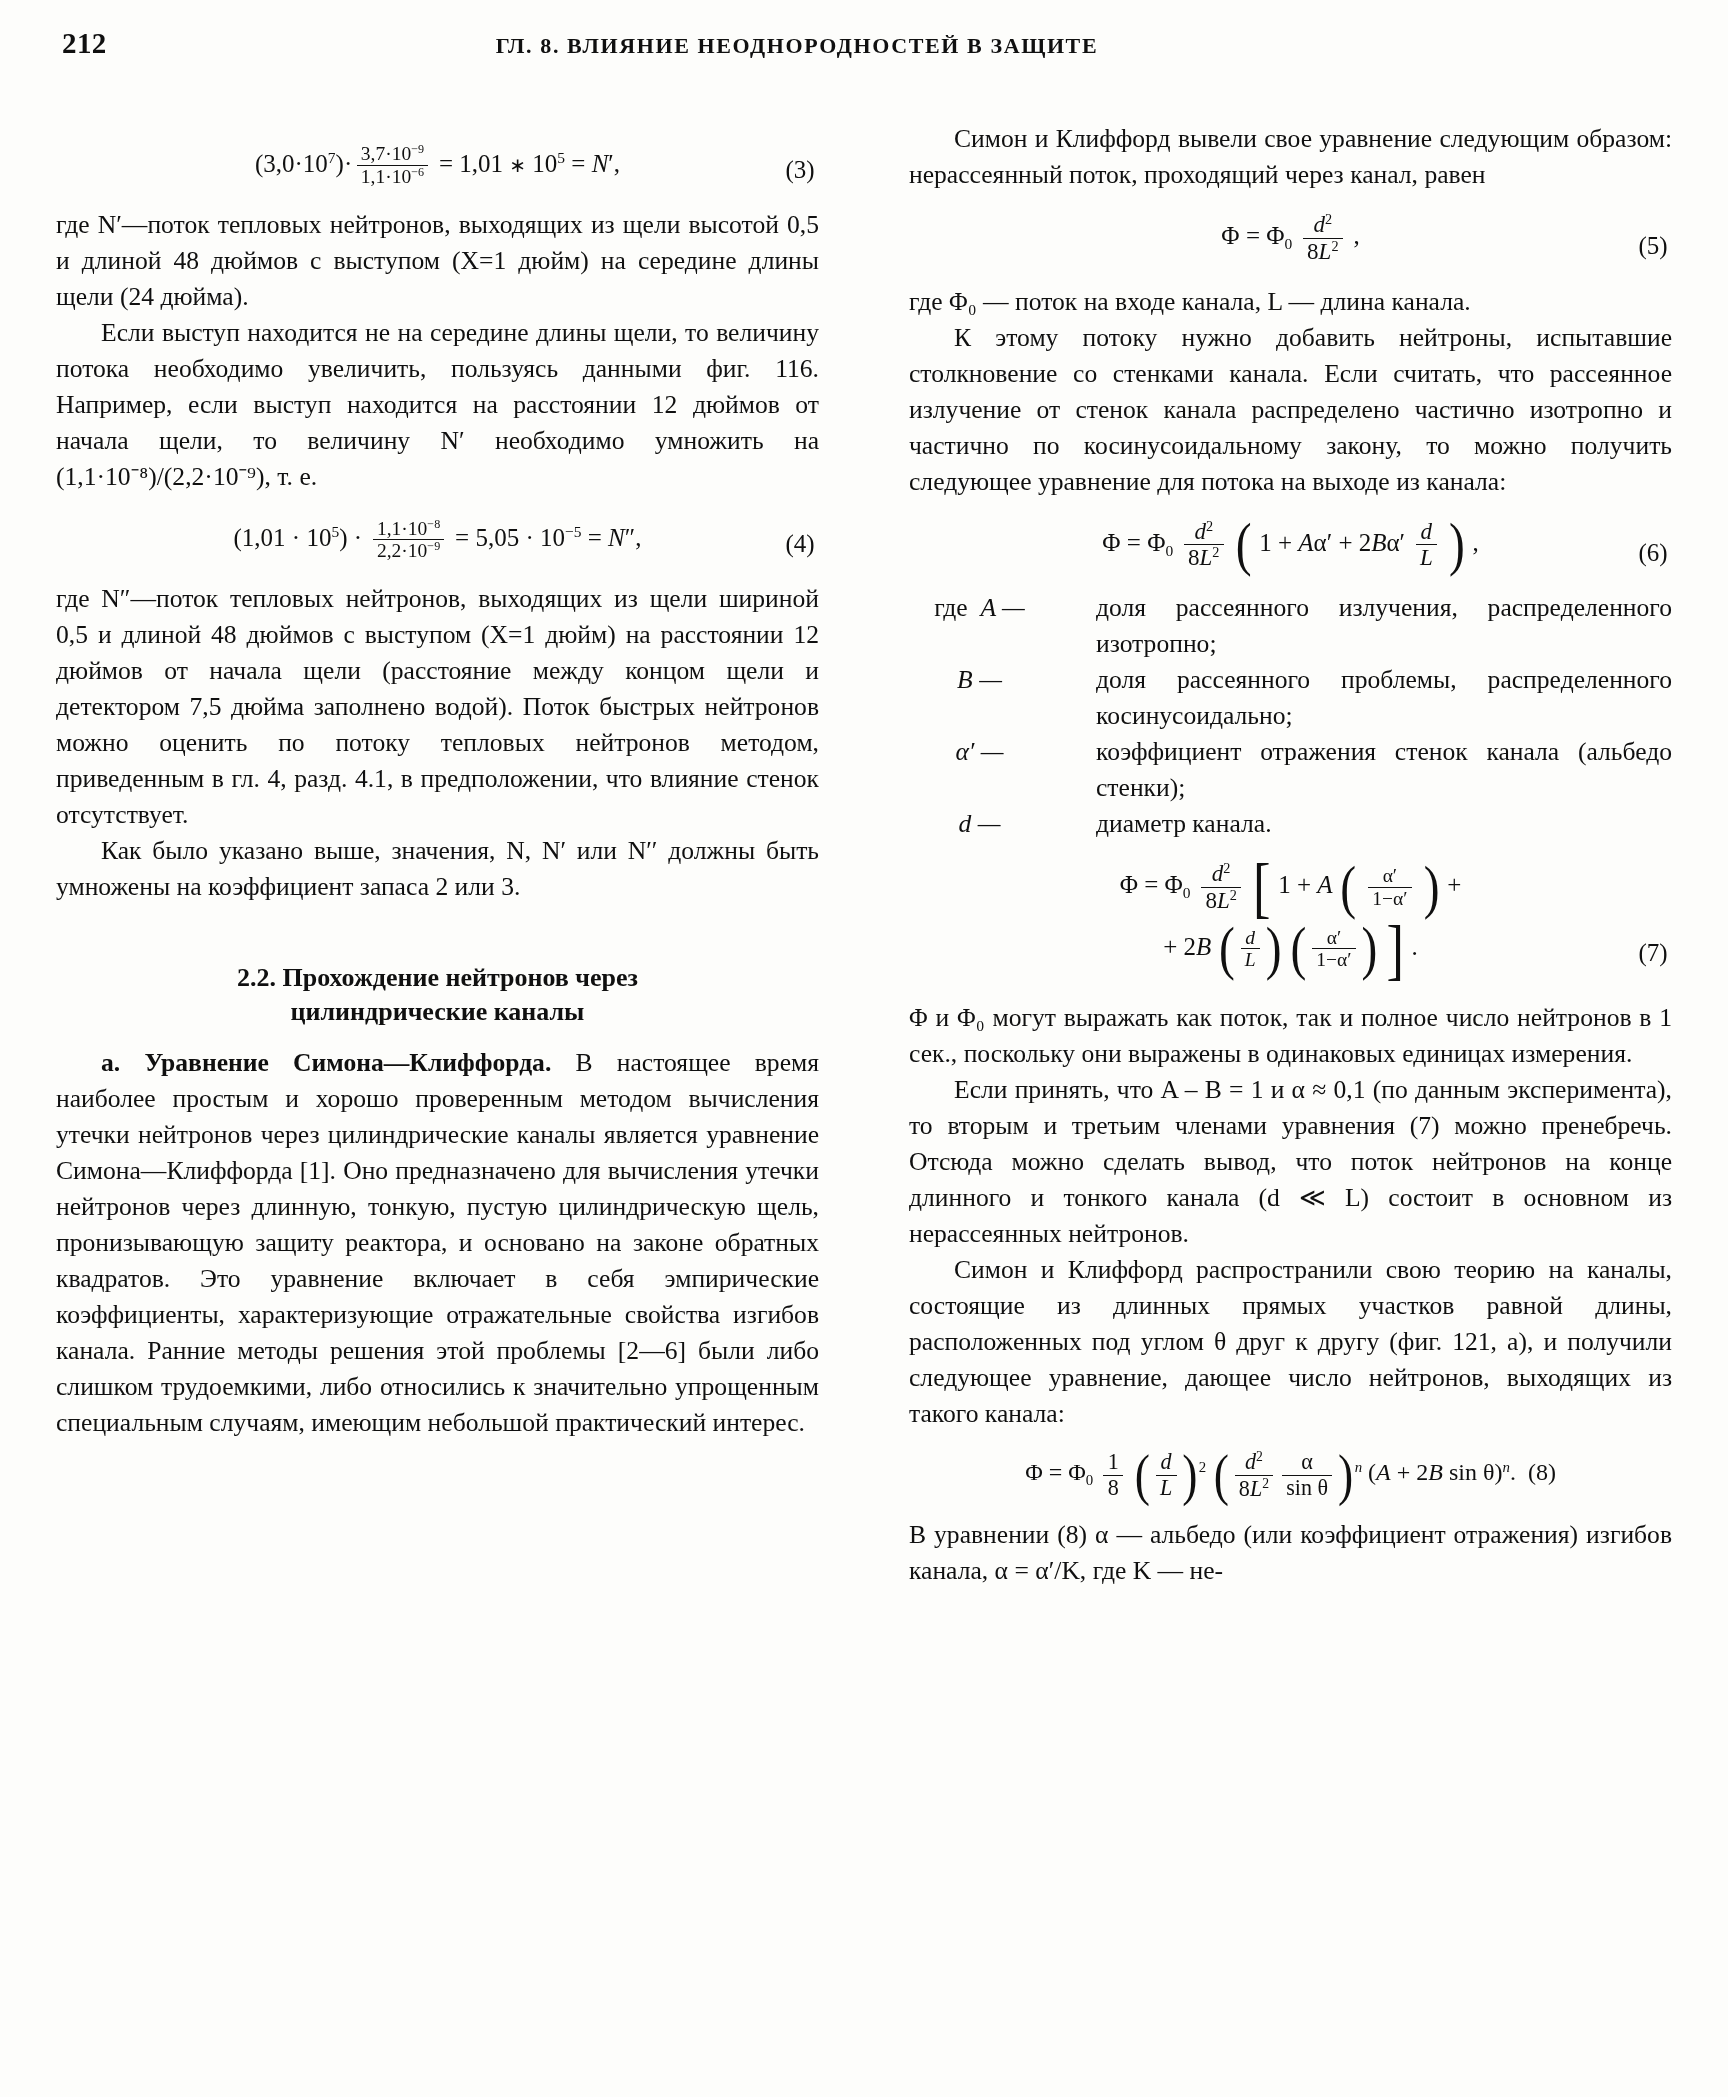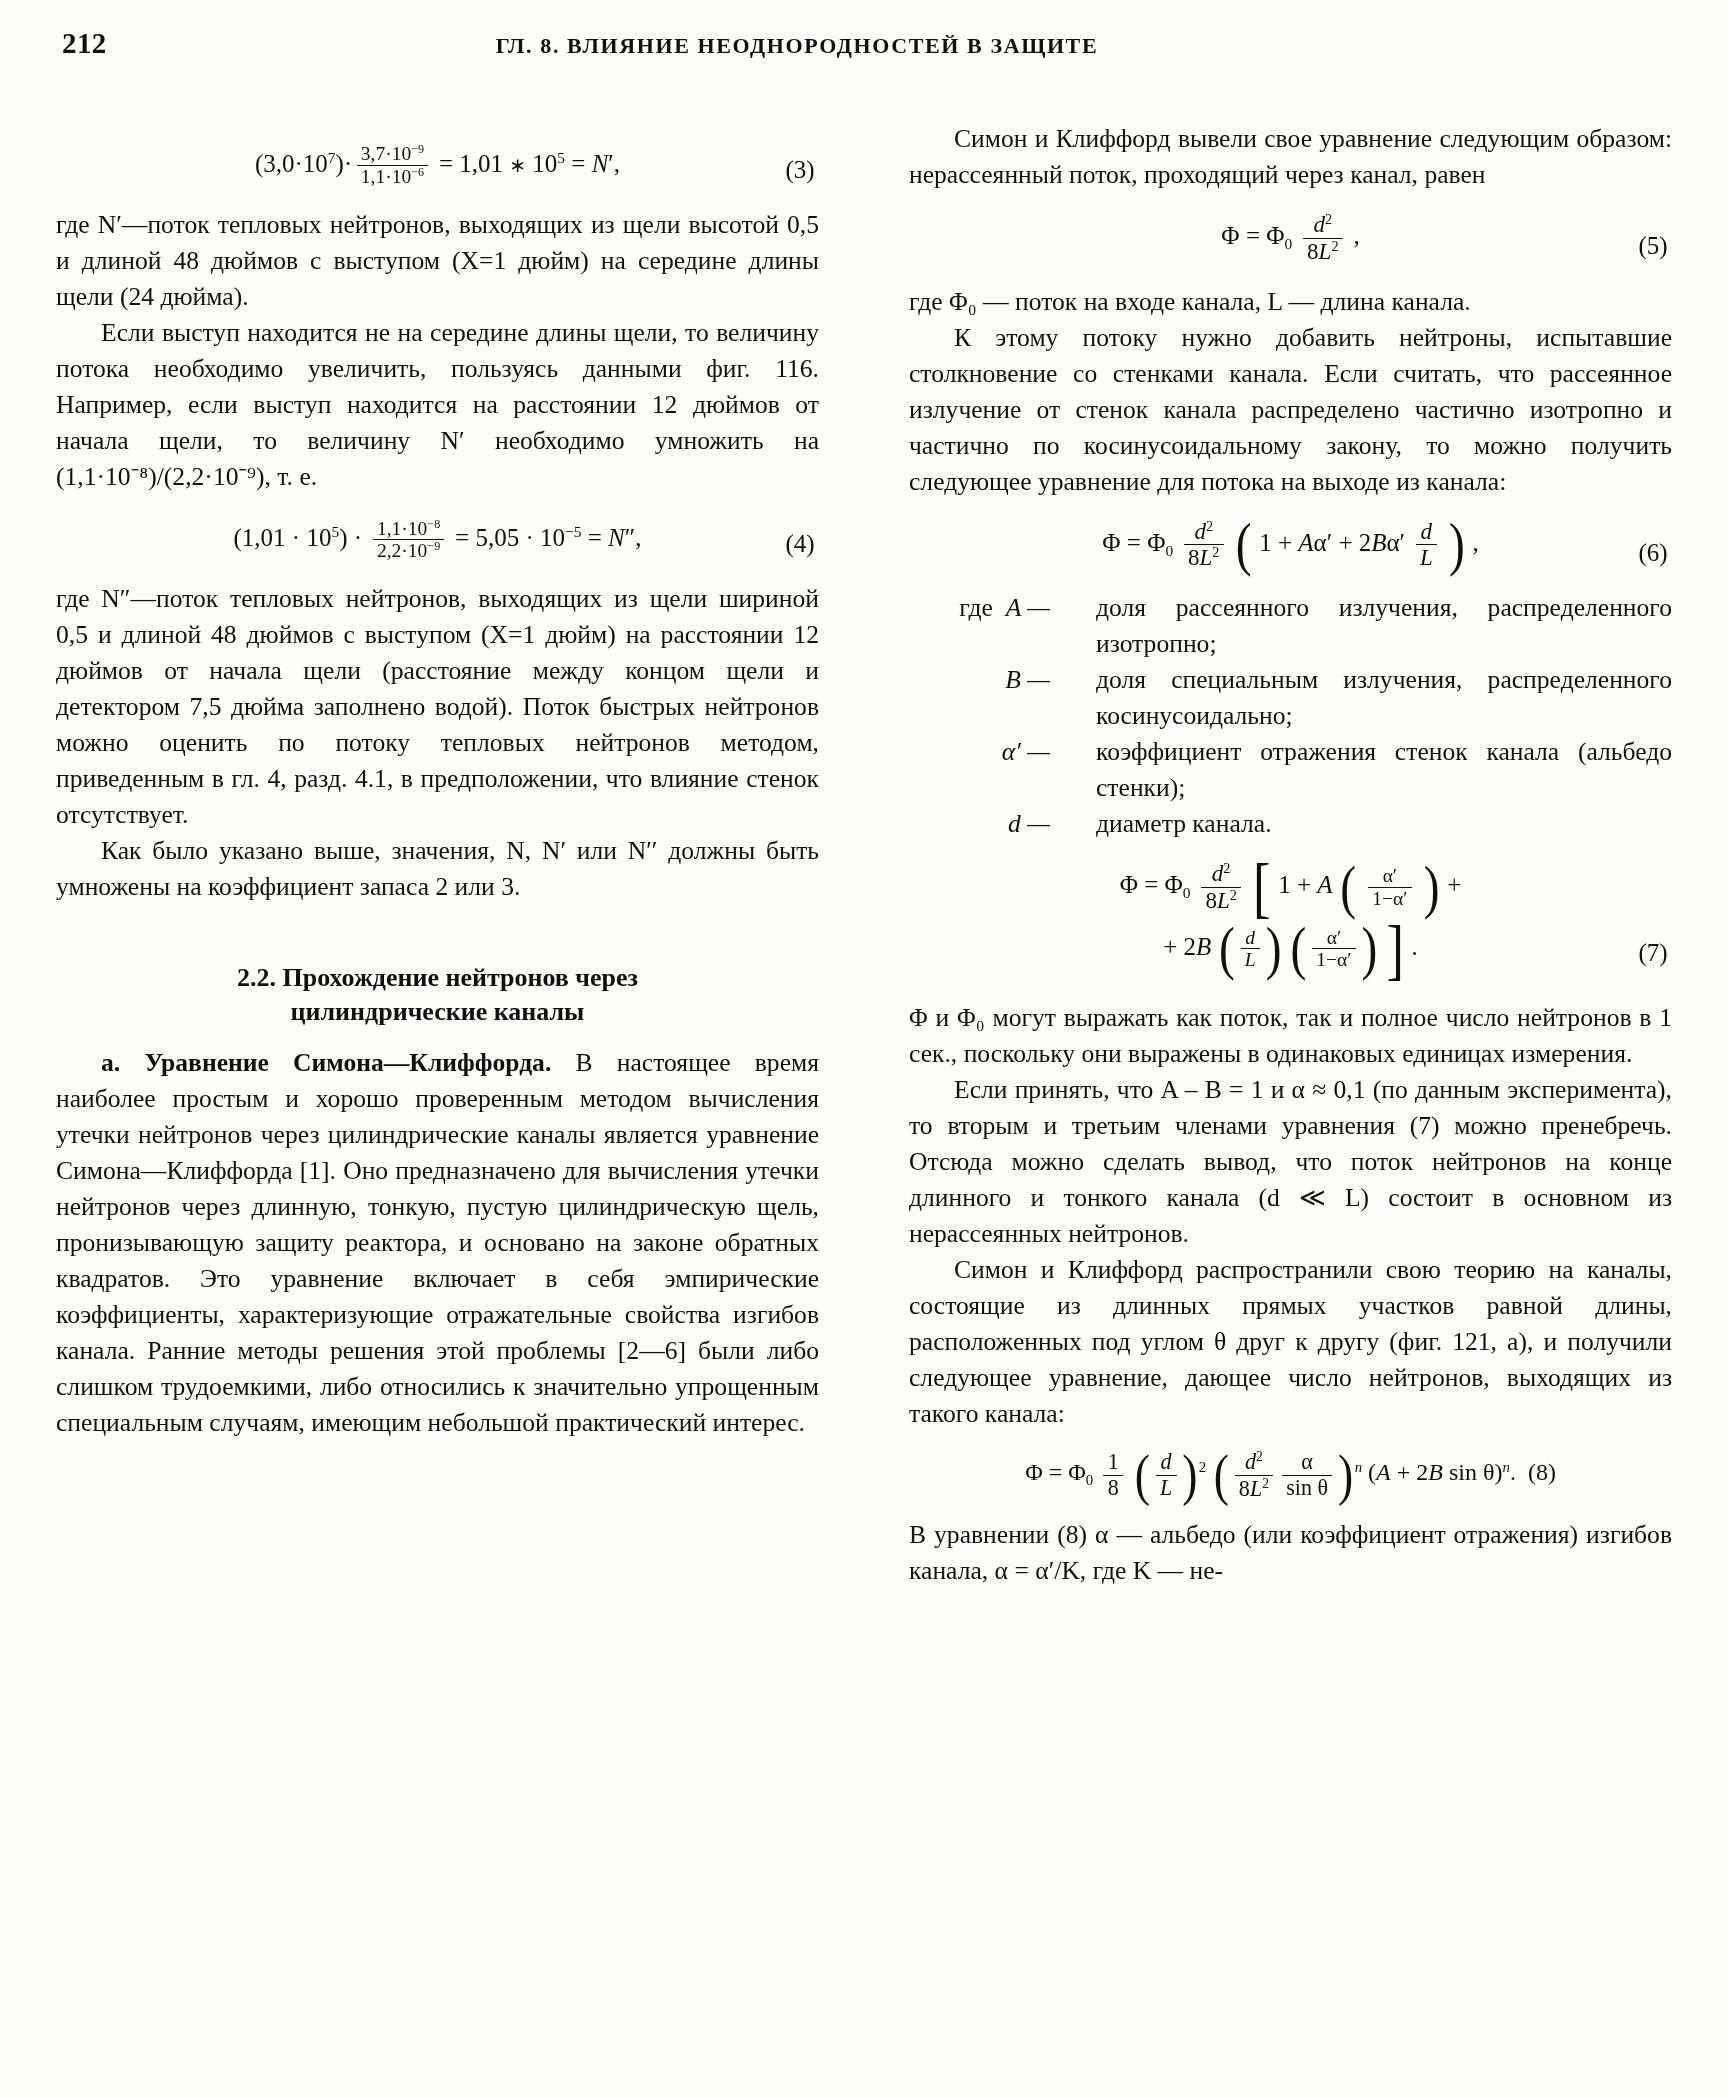--- a/index.html
+++ b/index.html
@@ -131,21 +131,21 @@
 
   
   .where {
     font-size: 25.6px;
     line-height: 36px;
     margin: 2.9px 0 0 0;
   }
   .where .row { display: flex; }
   .where .lab {
     width: 151px;
-    text-align: right;
+    text-align: center;
     flex: 0 0 151px;
     padding-right: 10px;
     box-sizing: border-box;
   }
   .where .def { flex: 1; text-align: justify; margin-left: 36px; }
 </style>
 </head>
 <body>
 
 <div class="page">
@@ -214,21 +214,21 @@
       <span class="num">(6)</span>
     </div>
 
     <div class="where">
       <div class="row">
         <div class="lab"><span>где</span>&nbsp;&nbsp;<i>A —</i></div>
         <div class="def">доля рассеянного излучения, распределенного изотропно;</div>
       </div>
       <div class="row">
         <div class="lab"><i>B —</i></div>
-        <div class="def">доля специальным излучения, распределенного косинусоидально;</div>
+        <div class="def">доля рассеянного проблемы, распределенного косинусоидально;</div>
       </div>
       <div class="row">
         <div class="lab"><i>α′ —</i></div>
         <div class="def">коэффициент отражения стенок канала (альбедо стенки);</div>
       </div>
       <div class="row">
         <div class="lab"><i>d —</i></div>
         <div class="def">диаметр канала.</div>
       </div>
     </div>

